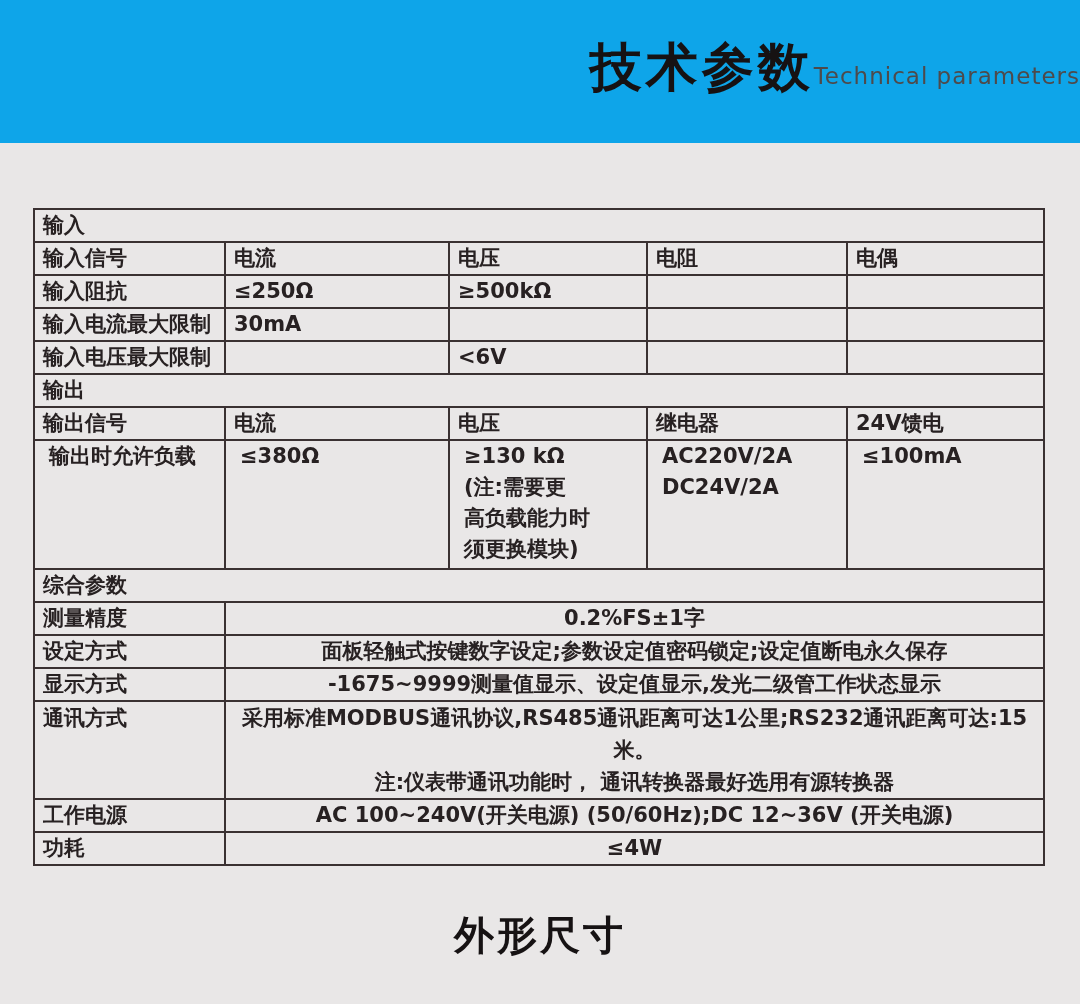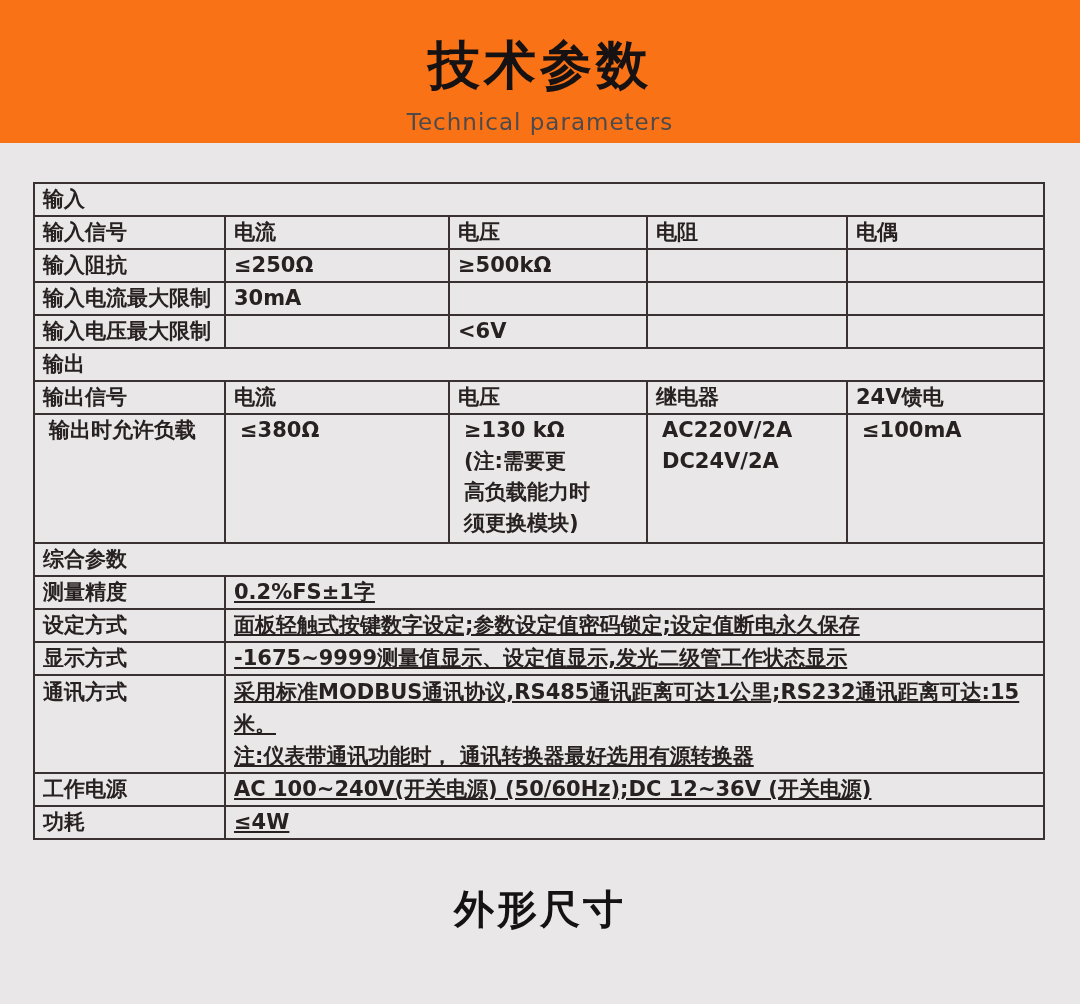--- a/index.html
+++ b/index.html
@@ -6,53 +6,53 @@
   body{
     width:1080px;height:1004px;
     background:#e9e7e7;
     font-family:"DejaVu Sans","Liberation Sans",sans-serif;
     color:#272122;
     overflow:hidden;
   }
   
   .band{
     width:1080px;height:143px;
-    background:#f97316;
-    display:flex;flex-direction:column;align-items:center;justify-content:flex-end;
+    background:#0ea5e9;
+    display:flex;flex-direction:row;align-items:center;justify-content:flex-end;
     box-sizing:border-box;padding-bottom:8px;
   }
   .band .title{
     font-size:52px;font-weight:bold;color:#161213;
     letter-spacing:4px;line-height:1.05;
   }
   .band .subtitle{
     font-size:23px;color:#4e4a4b;margin-top:16px;letter-spacing:1px;
   }
   
-  .tbl-wrap{margin:39px 0 0 33px;border-radius:8px;}
+  .tbl-wrap{margin:65px 0 0 33px;border-radius:8px;}
   table.specs{
     width:1010px;
     border-collapse:collapse;
     table-layout:fixed;
     font-size:21px;
     font-weight:bold;
     color:#272122;
   }
   table.specs td{
     border:2px solid #3a3132;
     padding:0 8px;
     line-height:31px;
     height:31px;
     box-sizing:border-box;
     overflow:hidden;
   }
   td.sec{text-align:left;padding-left:8px;}
   td.name{text-align:left;padding-left:8px;}
   td.c{text-align:left;}
-  td.l{text-align:left;padding-left:10px;text-decoration:underline;}
+  td.l{text-align:center;padding-left:10px;}
   td.top{vertical-align:top;line-height:32px;}
   .pre{white-space:pre-line;}
   tr.tall td{height:129px;padding-left:14px;}
   tr.h2 td{height:66px;line-height:32px;vertical-align:top;}
   
   .bottom-heading{
     margin-top:42px;
     text-align:center;
     font-size:40px;font-weight:bold;color:#161213;
     letter-spacing:3px;

